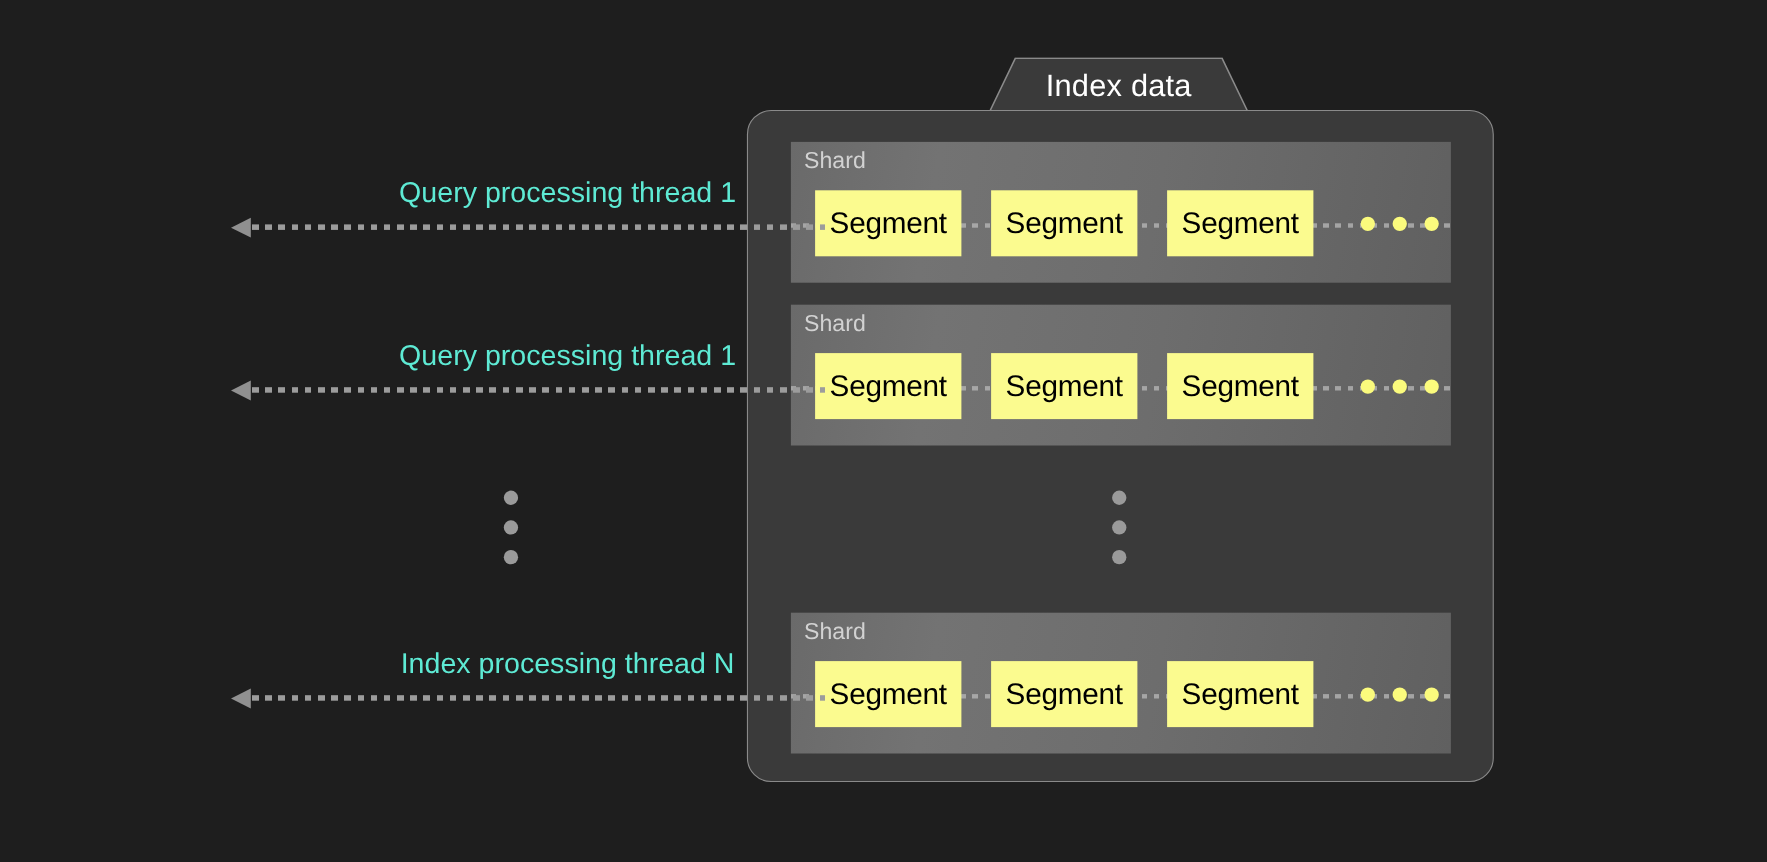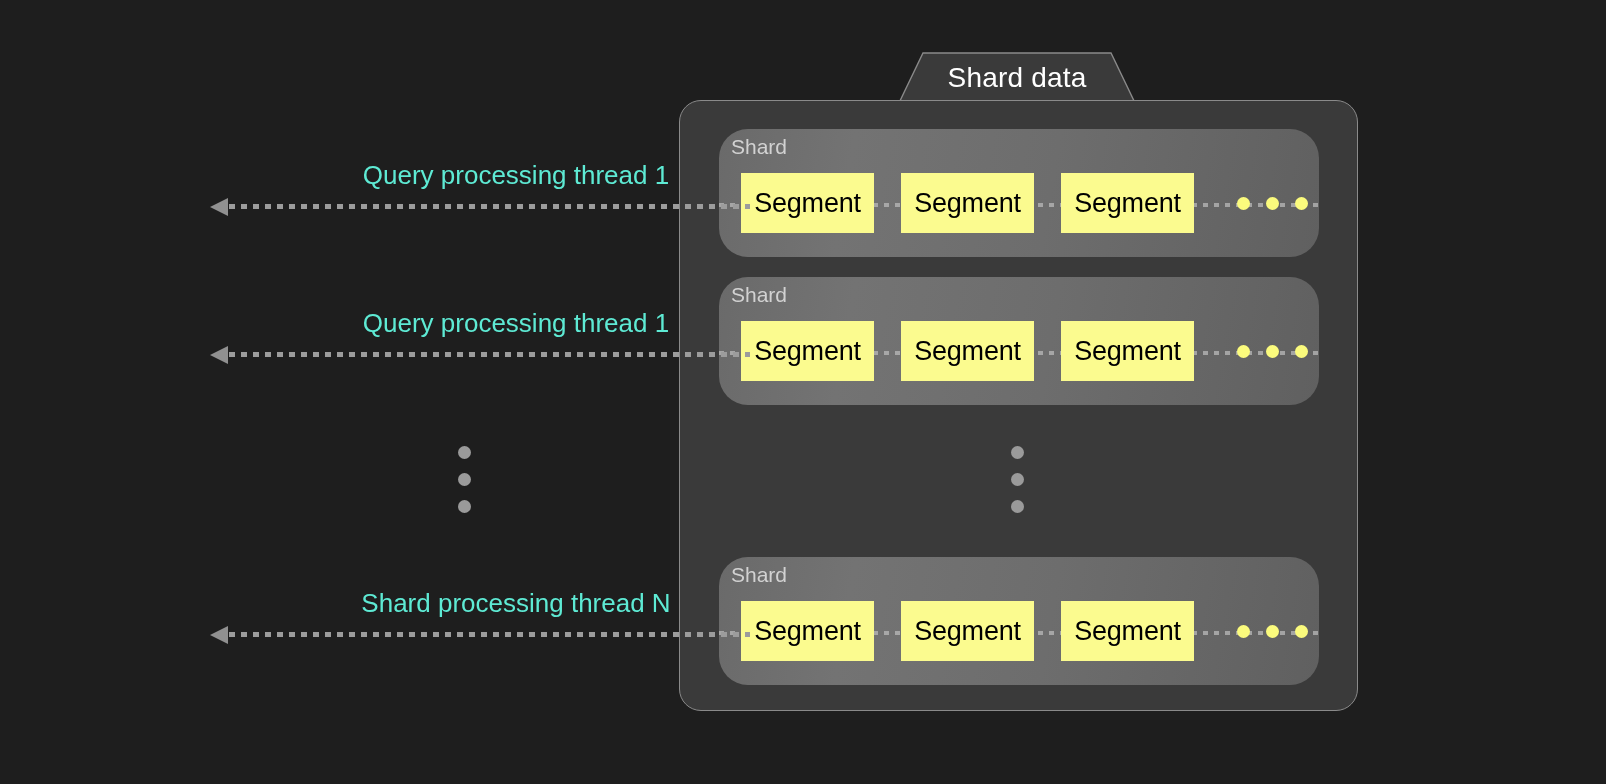--- a/index.html
+++ b/index.html
@@ -50,21 +50,20 @@
     border-radius: 22px;
   }
 
   
   .shard {
     position: absolute;
     left: 39px;
     width: 600px;
     height: 128px;
     background: linear-gradient(100deg, #6a6a6a 0%, #737373 22%, #6d6d6d 55%, #606060 100%);
-    border-radius: 29px;
   }
   .shard-1 { top: 28px; }
   .shard-2 { top: 176px; }
   .shard-3 { top: 456px; }
 
   .shard-label {
     position: absolute;
     left: 12px;
     top: 6px;
     color: #d2d2d2;
@@ -180,21 +179,21 @@
 </style>
 </head>
 <body>
 
 <div id="stage">
 
   <div id="index-tab">
     <svg width="240" height="54" viewBox="0 0 240 54">
       <path d="M 26 1 L 214 1 L 239 53 L 1 53 Z" fill="#3a3a3a" stroke="#8a8a8a" stroke-width="1.4"></path>
     </svg>
-    <div id="index-tab-label">Shard data</div>
+    <div id="index-tab-label">Index data</div>
   </div>
 
   <div id="index-panel">
 
     <div class="shard shard-1">
       <div class="shard-rail"></div>
       <div class="shard-label">Shard</div>
       <div class="segments">
         <div class="segment">Segment</div>
         <div class="segment">Segment</div>
@@ -261,20 +260,20 @@
 
   <div class="thread thread-2">
     <div class="thread-label">Query processing thread 1</div>
     <div class="thread-arrow">
       <span class="arrow-head"></span>
       <span class="arrow-line"></span>
     </div>
   </div>
 
   <div class="thread thread-3">
-    <div class="thread-label">Shard processing thread N</div>
+    <div class="thread-label">Index processing thread N</div>
     <div class="thread-arrow">
       <span class="arrow-head"></span>
       <span class="arrow-line"></span>
     </div>
   </div>
 
 </div>
 
 </body></html>

